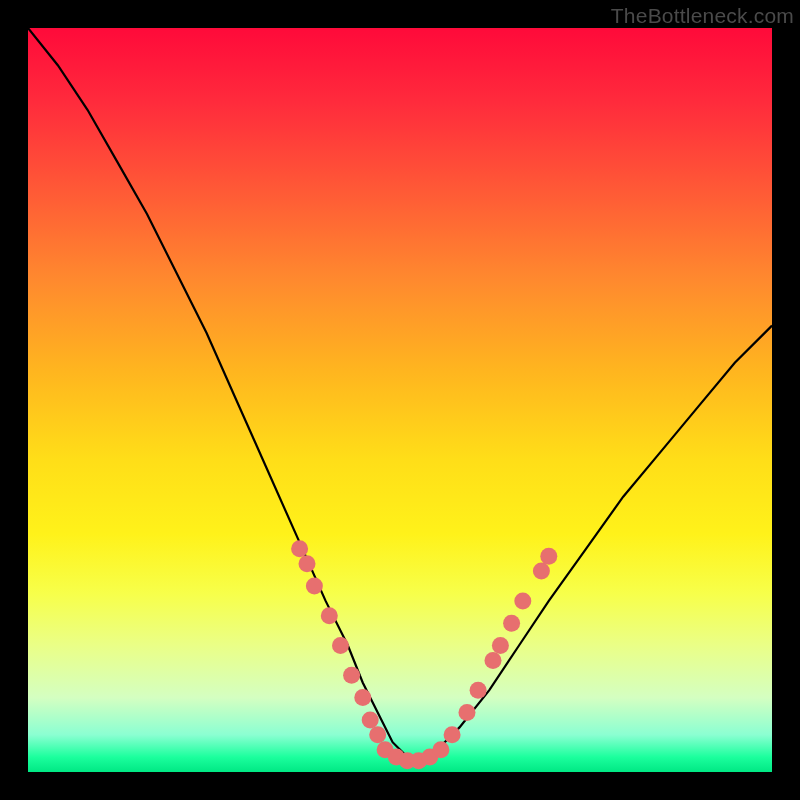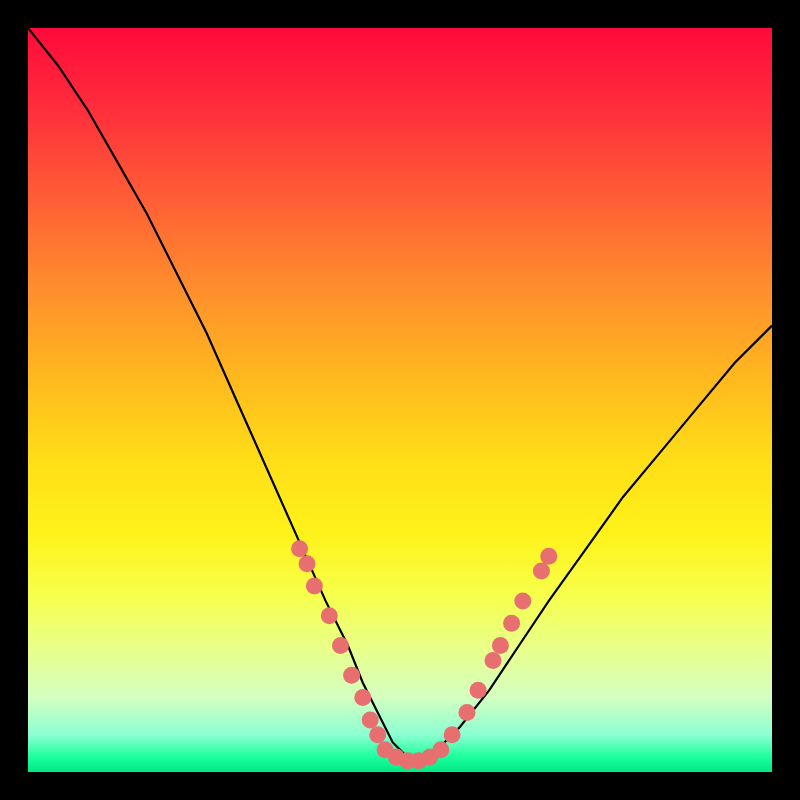--- a/index.html
+++ b/index.html
@@ -66,20 +66,21 @@
     inset: 0;
     width: 100%;
     height: 100%;
   }
 </style>
 </head>
 <body>
 
 <div class="frame">
 
+  <div class="attrib">TheBottleneck.com</div>
 
   <div class="plot">
     <div class="gradient"></div>
 
     <svg class="curve" viewBox="0 0 744 744" preserveAspectRatio="none">
       <path id="main-curve" fill="none" stroke="#000000" stroke-width="2.2" d="M0.0 0.0 L29.8 37.2 L59.5 81.8 L89.3 133.9 L119.0 186.0 L148.8 245.5 L178.6 305.0 L208.3 372.0 L238.1 439.0 L267.8 505.9 L297.6 572.9 L319.9 617.5 L334.8 654.7 L349.7 684.5 L364.6 714.2 L379.4 729.1 L394.3 729.1 L409.2 721.7 L431.5 699.4 L461.3 662.2 L491.0 617.5 L520.8 572.9 L558.0 520.8 L595.2 468.7 L632.4 424.1 L669.6 379.4 L706.8 334.8 L744.0 297.6"></path>
       <g id="dots-group">
           <circle cx="271.6" cy="520.8" r="8.5" fill="#e76f6f"></circle>
           <circle cx="279.0" cy="535.7" r="8.5" fill="#e76f6f"></circle>
           <circle cx="286.4" cy="558.0" r="8.5" fill="#e76f6f"></circle>

